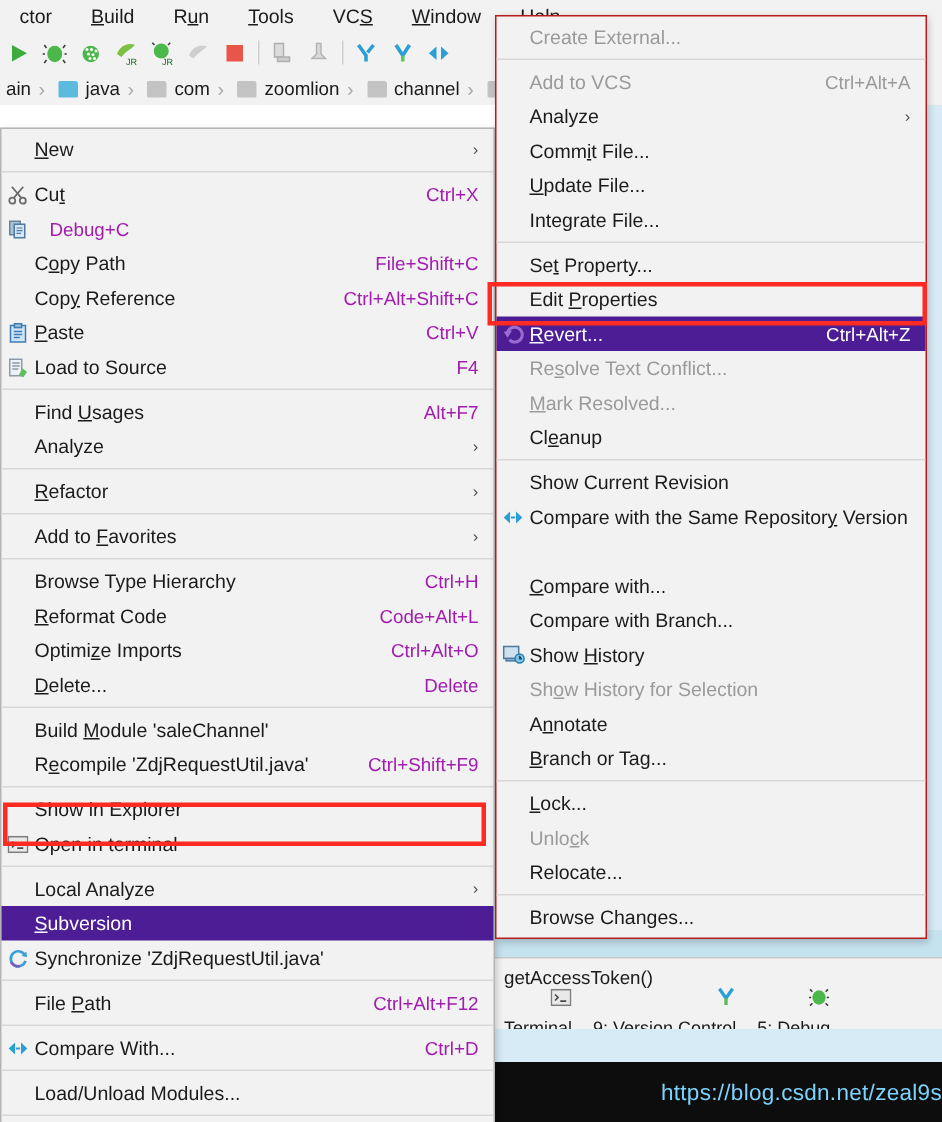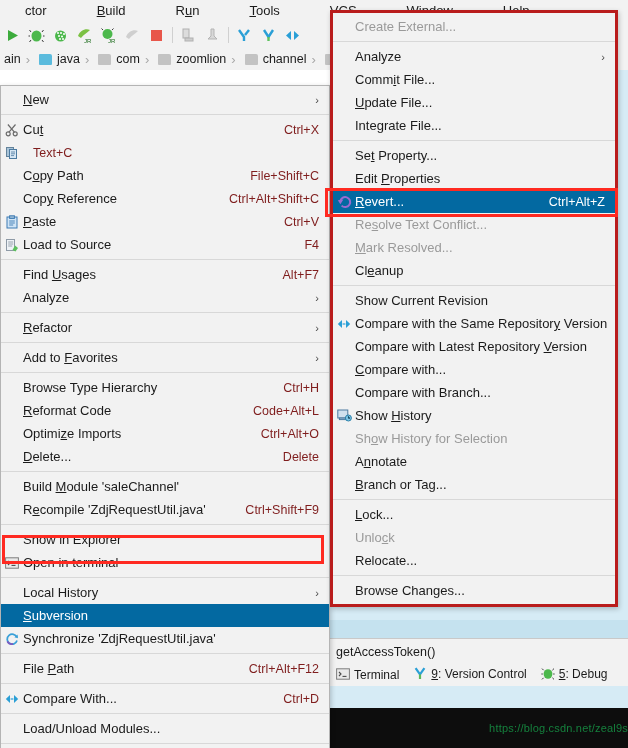--- a/index.html
+++ b/index.html
@@ -12,21 +12,21 @@
 
   
   #ide-root{position:absolute;inset:0;background:#ffffff;}
 
   .menubar{
     position:absolute;left:0;top:0;width:628px;height:22px;
     background:#f2f2f2;border-bottom:1px solid #e4e4e4;
     display:flex;align-items:center;gap:0;
   }
   .menubar .mitem{
-    font-size:13px;color:#1b1b1b;padding:0 25px;line-height:22px;white-space:nowrap;
+    font-size:13px;color:#1b1b1b;padding:0 13px;line-height:22px;white-space:nowrap;
   }
   .menubar .mitem u{text-decoration:underline;}
 
   .toolbar{
     position:absolute;left:0;top:22px;width:628px;height:26px;
     background:#f2f2f2;border-bottom:1px solid #e0e0e0;
     display:flex;align-items:center;padding-left:4px;gap:7px;
   }
   .tbicon{width:17px;height:17px;position:relative;display:block;}
 
@@ -55,55 +55,55 @@
     position:absolute;left:330px;top:638px;width:298px;height:26px;
     background:#f2f2f2;border-top:1px solid #c9c9c9;border-bottom:1px solid #c9c9c9;
     display:flex;align-items:center;padding-left:6px;
     font-size:12.5px;color:#1b1b1b;
   }
   .toolwin{
     position:absolute;left:330px;top:664px;width:298px;height:22px;
     background:#f2f2f2;display:flex;align-items:center;gap:14px;padding-left:6px;
     font-size:12px;color:#1b1b1b;
   }
-  .twtab{display:flex;align-items:flex-start;gap:4px;white-space:nowrap;}
+  .twtab{display:flex;align-items:flex-end;gap:4px;white-space:nowrap;flex-direction:column;}
   .twtab u{text-decoration:underline;}
 
   .bottomfill{position:absolute;left:330px;top:686px;width:298px;height:22px;background:#d6ebf5;}
 
   .watermark-bar{
     position:absolute;left:330px;top:708px;width:298px;height:40px;background:#0d0d0d;
     display:flex;align-items:center;justify-content:flex-end;padding-right:8px;
   }
-  .watermark-bar span{color:#15803d;font-size:11px;letter-spacing:.2px;}
+  .watermark-bar span{color:#7dd3fc;font-size:15px;letter-spacing:.2px;}
 
   
   .ctxmenu{
     position:absolute;left:0;top:85px;width:330px;
     background:#f2f2f2;border:1px solid #b4b4b4;box-shadow:1px 2px 5px rgba(0,0,0,.22);
     padding:2px 0 2px 0;box-sizing:border-box;
   }
   .mi{
     height:23px;display:flex;align-items:center;position:relative;
     font-size:13px;color:#1b1b1b;padding:0 6px 0 0;box-sizing:border-box;
   }
   .mi .ic{width:22px;min-width:22px;height:23px;display:flex;align-items:center;justify-content:center;}
   .mi .lbl{flex:1;white-space:nowrap;}
   .mi .lbl u{text-decoration:underline;}
-  .mi .sc{color:#7f1d1d;font-size:12.5px;margin-left:10px;white-space:nowrap;padding-right:4px;}
+  .mi .sc{color:#a21caf;font-size:12.5px;margin-left:10px;white-space:nowrap;padding-right:4px;}
   .mi .arrow{color:#4a4a4a;font-size:11px;width:12px;text-align:center;}
-  .mi.sel{background:#0369a1;color:#ffffff;}
+  .mi.sel{background:#4c1d95;color:#ffffff;}
   .mi.sel .lbl,.mi.sel .sc{color:#ffffff;}
   .mi.dis .lbl,.mi.dis .sc{color:#9a9a9a;}
   .sepline{height:1px;background:#d8d8d8;margin:3px 0;}
 
   
   .submenu{
     position:absolute;left:330px;top:10px;width:288px;
-    background:#f2f2f2;border:3px solid #b91c1c;box-shadow:1px 2px 5px rgba(0,0,0,.22);
+    background:#f2f2f2;border:1px solid #b91c1c;box-shadow:1px 2px 5px rgba(0,0,0,.22);
     padding:2px 0;box-sizing:border-box;
   }
 
   
   .redbox{position:absolute;border:3px solid #ff2a21;box-sizing:border-box;pointer-events:none;}
   #redbox-subversion{left:2px;top:535px;width:322px;height:29px;}
   #redbox-revert{left:325px;top:188px;width:293px;height:29px;}
 </style>
 </head>
 <body>
@@ -289,21 +289,21 @@
         <span class="sc">Ctrl+X</span>
       </div>
       <div class="mi">
         <span class="ic">
           <svg width="14" height="14" viewBox="0 0 14 14">
             <rect x="1.5" y="1.5" width="7" height="9" fill="#a9c4d8" stroke="#64839b"></rect>
             <rect x="4.5" y="3.5" width="7" height="9" fill="#d7e7f4" stroke="#4c7aa0"></rect>
             <path d="M6 6h4M6 7.8h4M6 9.6h3" stroke="#4c7aa0" stroke-width=".8"></path>
           </svg>
         </span>
-        <span class="sc">Text+C</span>
+        <span class="sc">Debug+C</span>
       </div>
       <div class="mi">
         <span class="ic"></span>
         <span class="lbl">C<u>o</u>py Path</span>
         <span class="sc">File+Shift+C</span>
       </div>
       <div class="mi">
         <span class="ic"></span>
         <span class="lbl">Cop<u>y</u> Reference</span>
         <span class="sc">Ctrl+Alt+Shift+C</span>
@@ -395,21 +395,21 @@
             <rect x="0.6" y="0.8" width="12.8" height="10.4" fill="#e9e9e9" stroke="#7d7d7d"></rect>
             <path d="M3 4 L5 6 L3 8" stroke="#4a4a4a" stroke-width="1.1" fill="none"></path>
             <path d="M6.5 8.4h4" stroke="#4a4a4a" stroke-width="1.1"></path>
           </svg>
         </span>
         <span class="lbl">Open in terminal</span>
       </div>
       <div class="sepline"></div>
       <div class="mi">
         <span class="ic"></span>
-        <span class="lbl">Local History</span>
+        <span class="lbl">Local Analyze</span>
         <span class="arrow">›</span>
       </div>
       <div class="mi sel">
         <span class="ic"></span>
         <span class="lbl"><u>S</u>ubversion</span>
       </div>
       <div class="mi">
         <span class="ic">
           <svg width="14" height="14" viewBox="0 0 14 14">
             <path d="M11.8 5.2 A5 5 0 1 0 12 8.6" stroke="#3aa0d8" stroke-width="1.8" fill="none"></path>
@@ -447,20 +447,25 @@
         <span class="ic"></span>
       </div>
     </div>
 
   <div class="submenu" id="submenu">
       <div class="mi dis">
         <span class="ic"></span>
         <span class="lbl">Create External...</span>
       </div>
       <div class="sepline"></div>
+      <div class="mi dis">
+        <span class="ic"></span>
+        <span class="lbl">Add to VCS</span>
+        <span class="sc">Ctrl+Alt+A</span>
+      </div>
       <div class="mi">
         <span class="ic"></span>
         <span class="lbl">Analyze</span>
         <span class="arrow">›</span>
       </div>
       <div class="mi">
         <span class="ic"></span>
         <span class="lbl">Comm<u>i</u>t File...</span>
       </div>
       <div class="mi">
@@ -512,21 +517,20 @@
           <svg width="14" height="12" viewBox="0 0 14 12">
             <path d="M0.8 6 L5 2 L5 10 Z" fill="#2a9fd6"></path>
             <path d="M13.2 6 L9 2 L9 10 Z" fill="#2a9fd6"></path>
             <path d="M5.6 6h2.8" stroke="#2a9fd6" stroke-width="1.2"></path>
           </svg>
         </span>
         <span class="lbl">Compare with the Same Repositor<u>y</u> Version</span>
       </div>
       <div class="mi">
         <span class="ic"></span>
-        <span class="lbl">Compare with Latest Repository <u>V</u>ersion</span>
       </div>
       <div class="mi">
         <span class="ic"></span>
         <span class="lbl"><u>C</u>ompare with...</span>
       </div>
       <div class="mi">
         <span class="ic"></span>
         <span class="lbl">Compare with Branch...</span>
       </div>
       <div class="mi">

